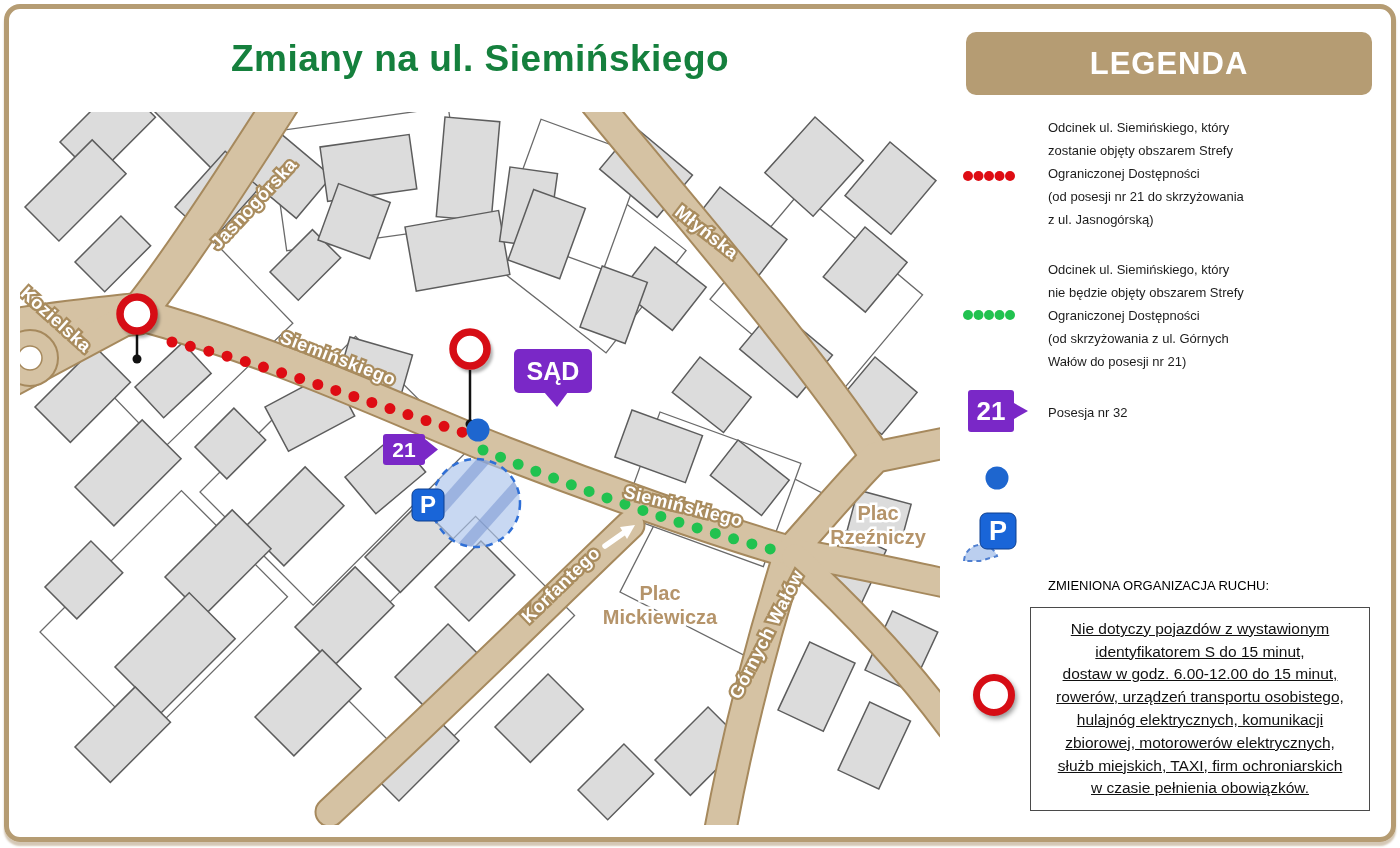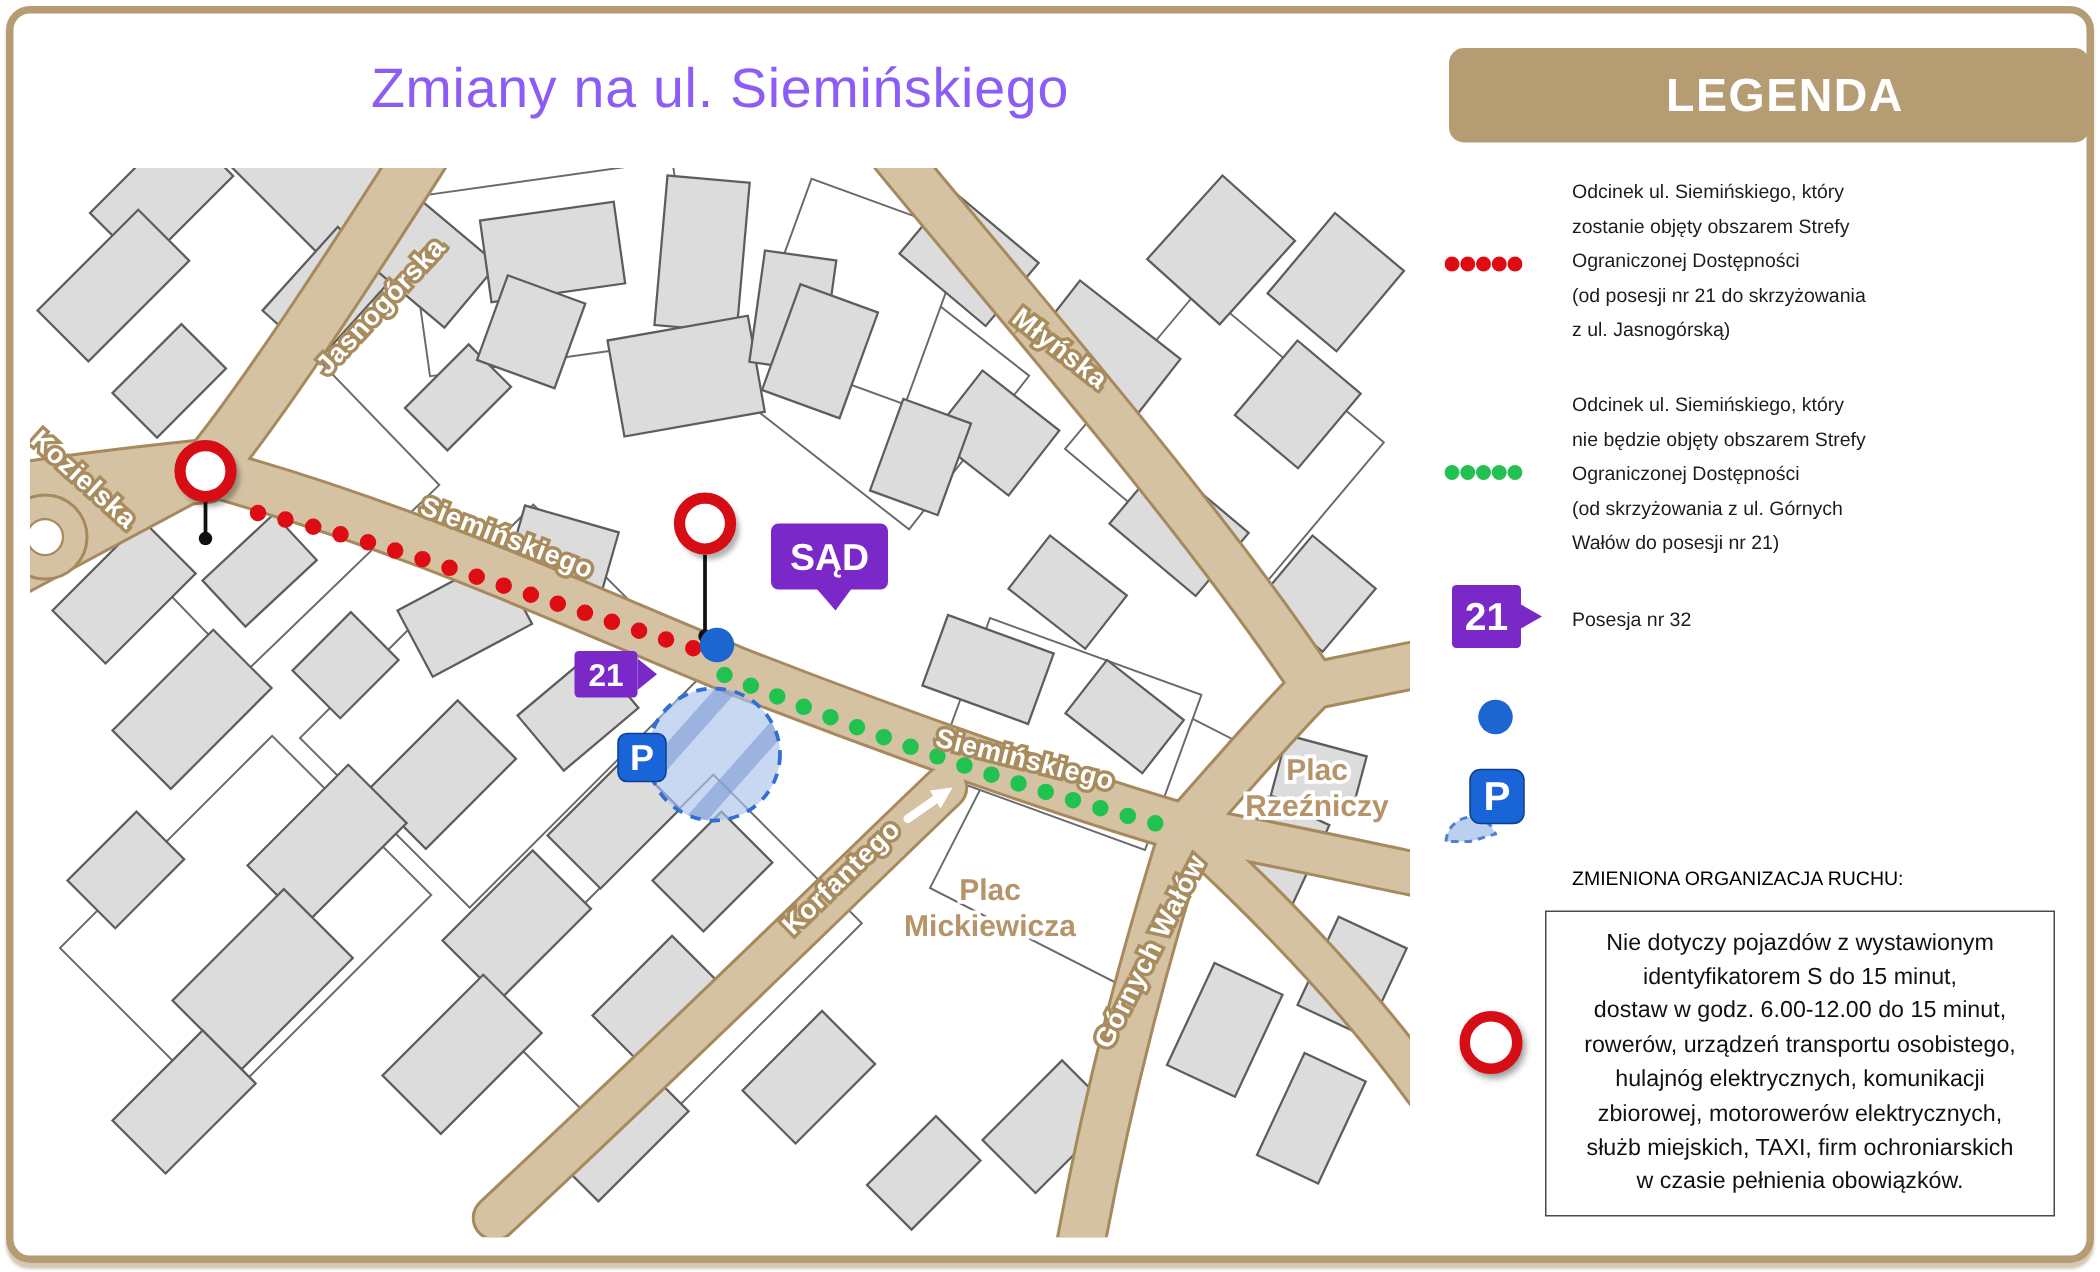--- a/index.html
+++ b/index.html
@@ -1,29 +1,29 @@
 <!DOCTYPE html>
 <html><head>
 <meta charset="utf-8">
 <style>
   html,body{margin:0;padding:0;background:#fff;font-family:"Liberation Sans",sans-serif;}
   .page{position:relative;width:1400px;height:848px;background:#fff;overflow:hidden;}
   .frame{position:absolute;left:4px;top:4px;right:4px;bottom:6px;border:5px solid #b59c73;border-radius:16px;box-shadow:0 4px 2px rgba(160,130,90,.45);pointer-events:none;}
-  .title{position:absolute;left:20px;top:38px;width:920px;text-align:center;font-size:37px;font-weight:normal;color:#8b5cf6;letter-spacing:.5px;}
+  .title{position:absolute;left:20px;top:38px;width:920px;text-align:center;font-size:37px;font-weight:bold;color:#15803d;letter-spacing:.5px;}
   .map-wrap{position:absolute;left:20px;top:112px;width:920px;height:713px;overflow:hidden;}
   .legend{position:absolute;left:960px;top:32px;width:414px;height:792px;}
-  .legend-header{position:absolute;left:6px;top:0;width:406px;height:63px;background:#b59c73;border-radius:10px;color:#fff;font-size:31px;font-weight:bold;letter-spacing:1px;display:flex;align-items:center;justify-content:center;padding-left:21px;}
+  .legend-header{position:absolute;left:6px;top:0;width:406px;height:63px;background:#b59c73;border-radius:10px;color:#fff;font-size:31px;font-weight:bold;letter-spacing:1px;display:flex;align-items:center;justify-content:center;}
   .legend-text{position:absolute;left:88px;width:322px;font-size:13px;line-height:23px;color:#1c1c1c;white-space:pre-line;}
   .dots-icon{position:absolute;left:3px;width:52px;height:12px;}
   .badge21-icon{position:absolute;left:8px;top:358px;width:62px;height:42px;}
   .bluedot-icon{position:absolute;left:25px;top:434px;width:24px;height:24px;}
   .parking-legend-icon{position:absolute;left:2px;top:473px;width:58px;height:58px;}
   .traffic-title{position:absolute;left:88px;top:546px;width:322px;font-size:13px;font-weight:500;color:#000;}
   .note-box{position:absolute;left:70px;top:575px;width:340px;height:204px;border:1.5px solid #4a4a4a;background:#fff;box-sizing:border-box;padding:9px 8px;display:flex;align-items:center;justify-content:center;}
-  .note-text{font-size:15.5px;line-height:22.8px;color:#111;text-align:center;white-space:pre-line;width:100%;}
+  .note-text{font-size:15.5px;line-height:22.8px;color:#111;text-align:center;white-space:pre-line;width:100%;text-decoration:underline;}
   .noentry-legend{position:absolute;left:13px;top:642px;width:42px;height:42px;border-radius:50%;background:#fff;border:7.5px solid #d60d15;box-sizing:border-box;box-shadow:2px 3px 5px rgba(0,0,0,.4);}
   svg text{font-family:"Liberation Sans",sans-serif;}
   .street-label{font-size:18px;font-weight:bold;fill:#fff;stroke:#a98c5e;stroke-width:4.5px;paint-order:stroke;letter-spacing:.5px;}
   .place-label{font-size:20px;font-weight:bold;fill:#b5946a;stroke:#fff;stroke-width:5px;paint-order:stroke;}
   .badge-label{font-weight:bold;fill:#fff;}
 </style>
 </head>
 <body>
 
 <div class="page">

